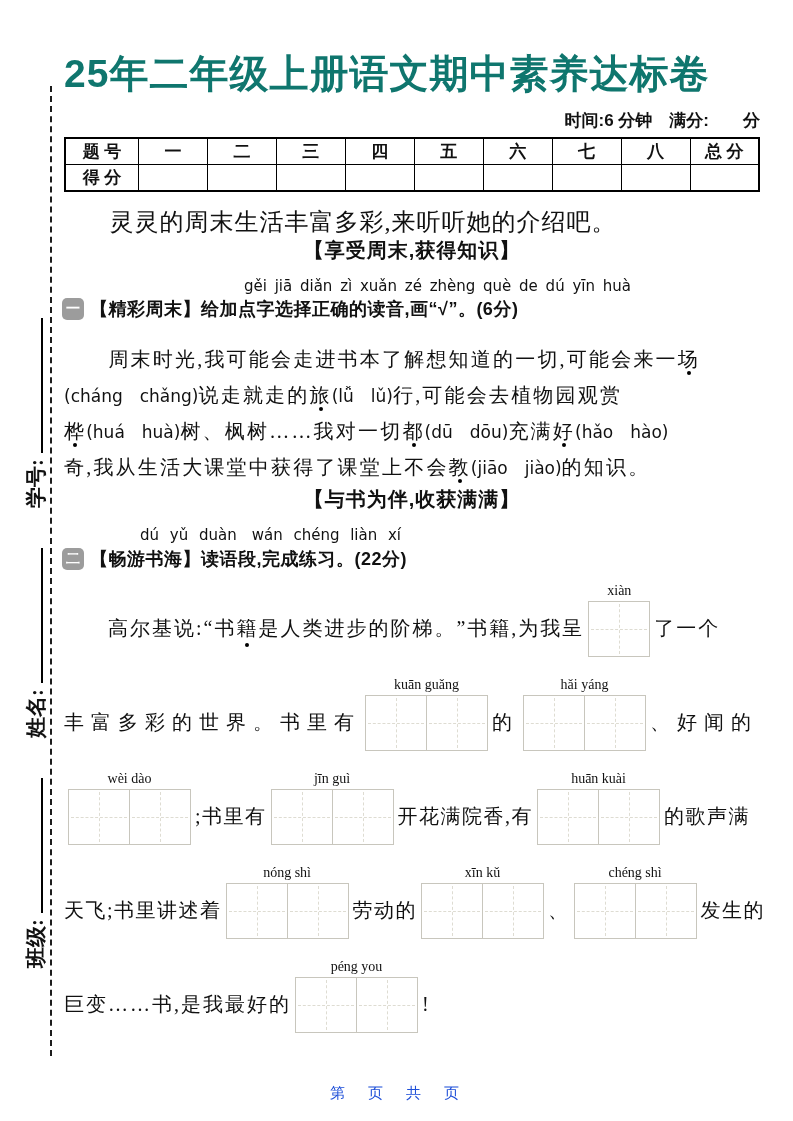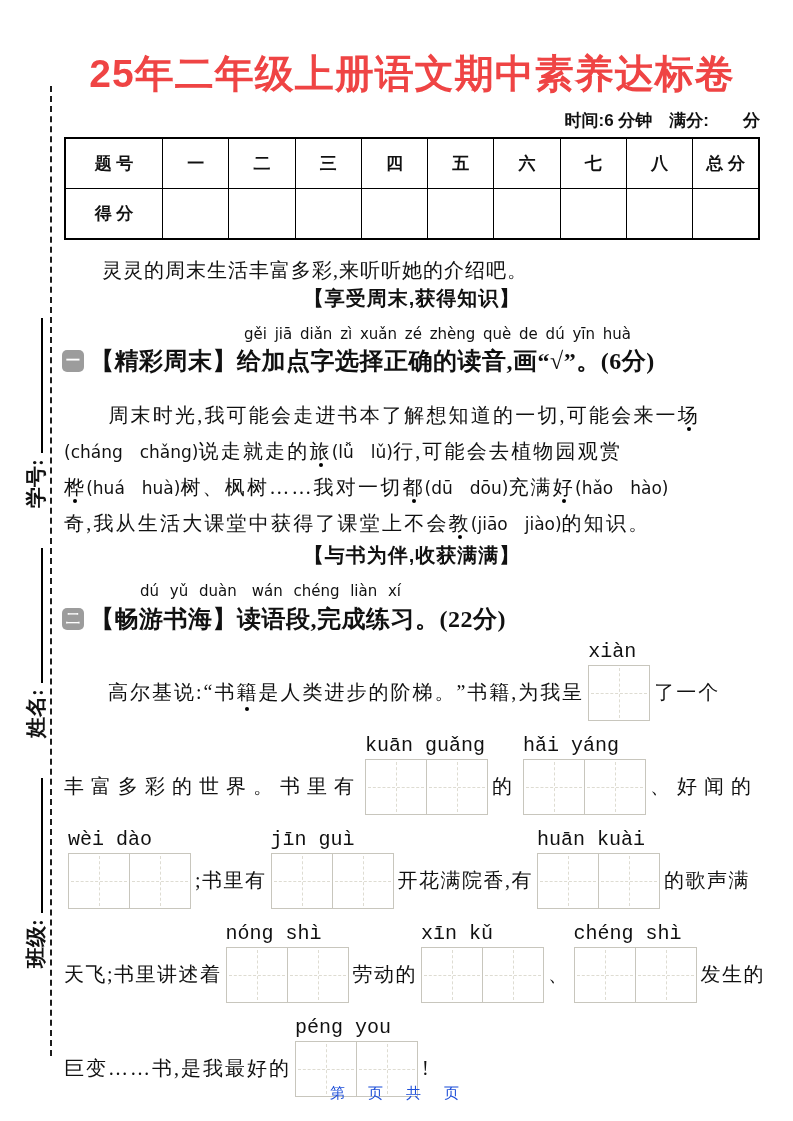--- a/index.html
+++ b/index.html
@@ -16,46 +16,46 @@
   
   .name-strip { position:absolute; left:6px; top:1058px; width:920px; height:42px;
     transform-origin:0 0; transform:rotate(-90deg);
     display:flex; align-items:flex-end; padding-left:90px; box-sizing:border-box;
     font-weight:bold; font-size:21px; font-family:"Liberation Serif", serif; }
   .ns-label { line-height:1.1; }
   .ns-line { width:135px; border-bottom:2px solid #000; height:0; margin:0 40px 5px 6px; }
 
   .main { position:absolute; left:64px; width:696px; top:0; }
 
-  .title { margin:52px 0 0 0; text-align:center; font-family:"Liberation Sans", sans-serif;
-    font-weight:bold; font-size:39px; line-height:1.15; letter-spacing:1px; color:#ef4444; }
+  .title { margin:52px 0 0 0; font-family:"Liberation Sans", sans-serif;
+    font-weight:bold; font-size:39px; line-height:1.15; letter-spacing:1px; color:#0f766e; }
   .meta { margin-top:12px; text-align:right; font-family:"Liberation Sans", sans-serif;
     font-weight:bold; font-size:17px; }
 
   table.score-table { width:100%; border-collapse:collapse; margin-top:5px;
     table-layout:fixed; border:2px solid #000;
     font-family:"Liberation Sans", sans-serif; font-weight:bold; font-size:17px; }
-  table.score-table td { border:1px solid #000; height:25px; text-align:center; padding:12px; }
+  table.score-table td { border:1px solid #000; height:25px; text-align:center; padding:0; }
   table.score-table td:first-child { width:72px; }
 
-  .intro { margin:16px 0 0 0; font-size:20px; line-height:28px; text-indent:1.9em; letter-spacing:1px; }
+  .intro { margin:16px 0 0 0; font-size:24px; line-height:28px; text-indent:1.9em; letter-spacing:1px; }
 
   .banner { margin-top:1px; text-align:center; font-family:"Liberation Sans", sans-serif;
     font-weight:bold; font-size:20px; letter-spacing:1px; }
 
   .qpy { font-family:"DejaVu Sans", sans-serif; font-size:15px; margin-top:13px;
     white-space:nowrap; }
   .q1py { margin-left:180px; word-spacing:3px; }
   .q2py { margin-left:76px; word-spacing:6px; }
 
   .qhead { display:flex; align-items:center; gap:6px; margin:2px 0 0 -2px; }
   .badge { width:22px; height:22px; border-radius:5px; background:#9c9c9c; color:#fff;
     font-family:"Liberation Sans", sans-serif; font-weight:bold; font-size:14px;
     display:flex; align-items:center; justify-content:center; flex:none; }
-  .qtitle { font-family:Liberation Serif, serif; font-weight:bold; font-size:24px;
+  .qtitle { font-family:Liberation Sans, sans-serif; font-weight:bold; font-size:18px;
     letter-spacing:0.5px; white-space:nowrap;text-align:right; }
 
   .q1para { margin-top:20px; font-size:20px; }
   .q1line { white-space:nowrap; height:36px; line-height:36px; }
   .q1line .seg-text { letter-spacing:2.2px; }
 
   .seg-py { font-family:"DejaVu Sans", sans-serif; font-size:17px; letter-spacing:0; }
   .dotchar { position:relative; }
   .dotchar::after { content:""; position:absolute; left:50%; bottom:-5px;
     transform:translateX(-50%); width:4px; height:4px; border-radius:50%; background:#000; }
@@ -64,22 +64,22 @@
   .prow { display:flex; align-items:center; white-space:nowrap; height:56px; margin-top:38px; }
   .prow:first-child { margin-top:30px; }
   .prow .seg-text, .prow .dotchar { flex:none; }
   .prow:nth-child(1) .seg-text { letter-spacing:2px; }
   .prow:nth-child(2) .seg-text { letter-spacing:7px; }
   .prow:nth-child(3) .seg-text { letter-spacing:1.5px; }
   .prow:nth-child(4) .seg-text { letter-spacing:1.5px; }
   .prow:nth-child(5) .seg-text { letter-spacing:2px; }
 
   .box-wrap { position:relative; flex:none; margin:0 4px; }
-  .box-py { position:absolute; bottom:100%; left:0; width:100%; 
-    font-family:Liberation Mono, monospace; font-size:20px; margin-bottom:2px; white-space:nowrap; }
+  .box-py { position:absolute; bottom:100%; left:0; width:100%; text-align:center;
+    font-family:Liberation Serif, serif; font-size:14px; margin-bottom:2px; white-space:nowrap; }
   .grid { display:flex; border:1px solid #c8c6bd; background:#fff; }
   .cell { position:relative; width:60px; height:54px; }
   .cell + .cell { border-left:1px solid #c8c6bd; }
   .cell::before { content:""; position:absolute; left:50%; top:2px; bottom:2px;
     border-left:1px dashed #dedcd2; }
   .cell::after { content:""; position:absolute; top:50%; left:2px; right:2px;
     border-top:1px dashed #dedcd2; }
 
   .footer { position:absolute; bottom:18px; left:0; width:100%; text-align:center;
     font-family:"Liberation Sans", sans-serif; font-size:15px; letter-spacing:4px; color:#1d4ed8; }

